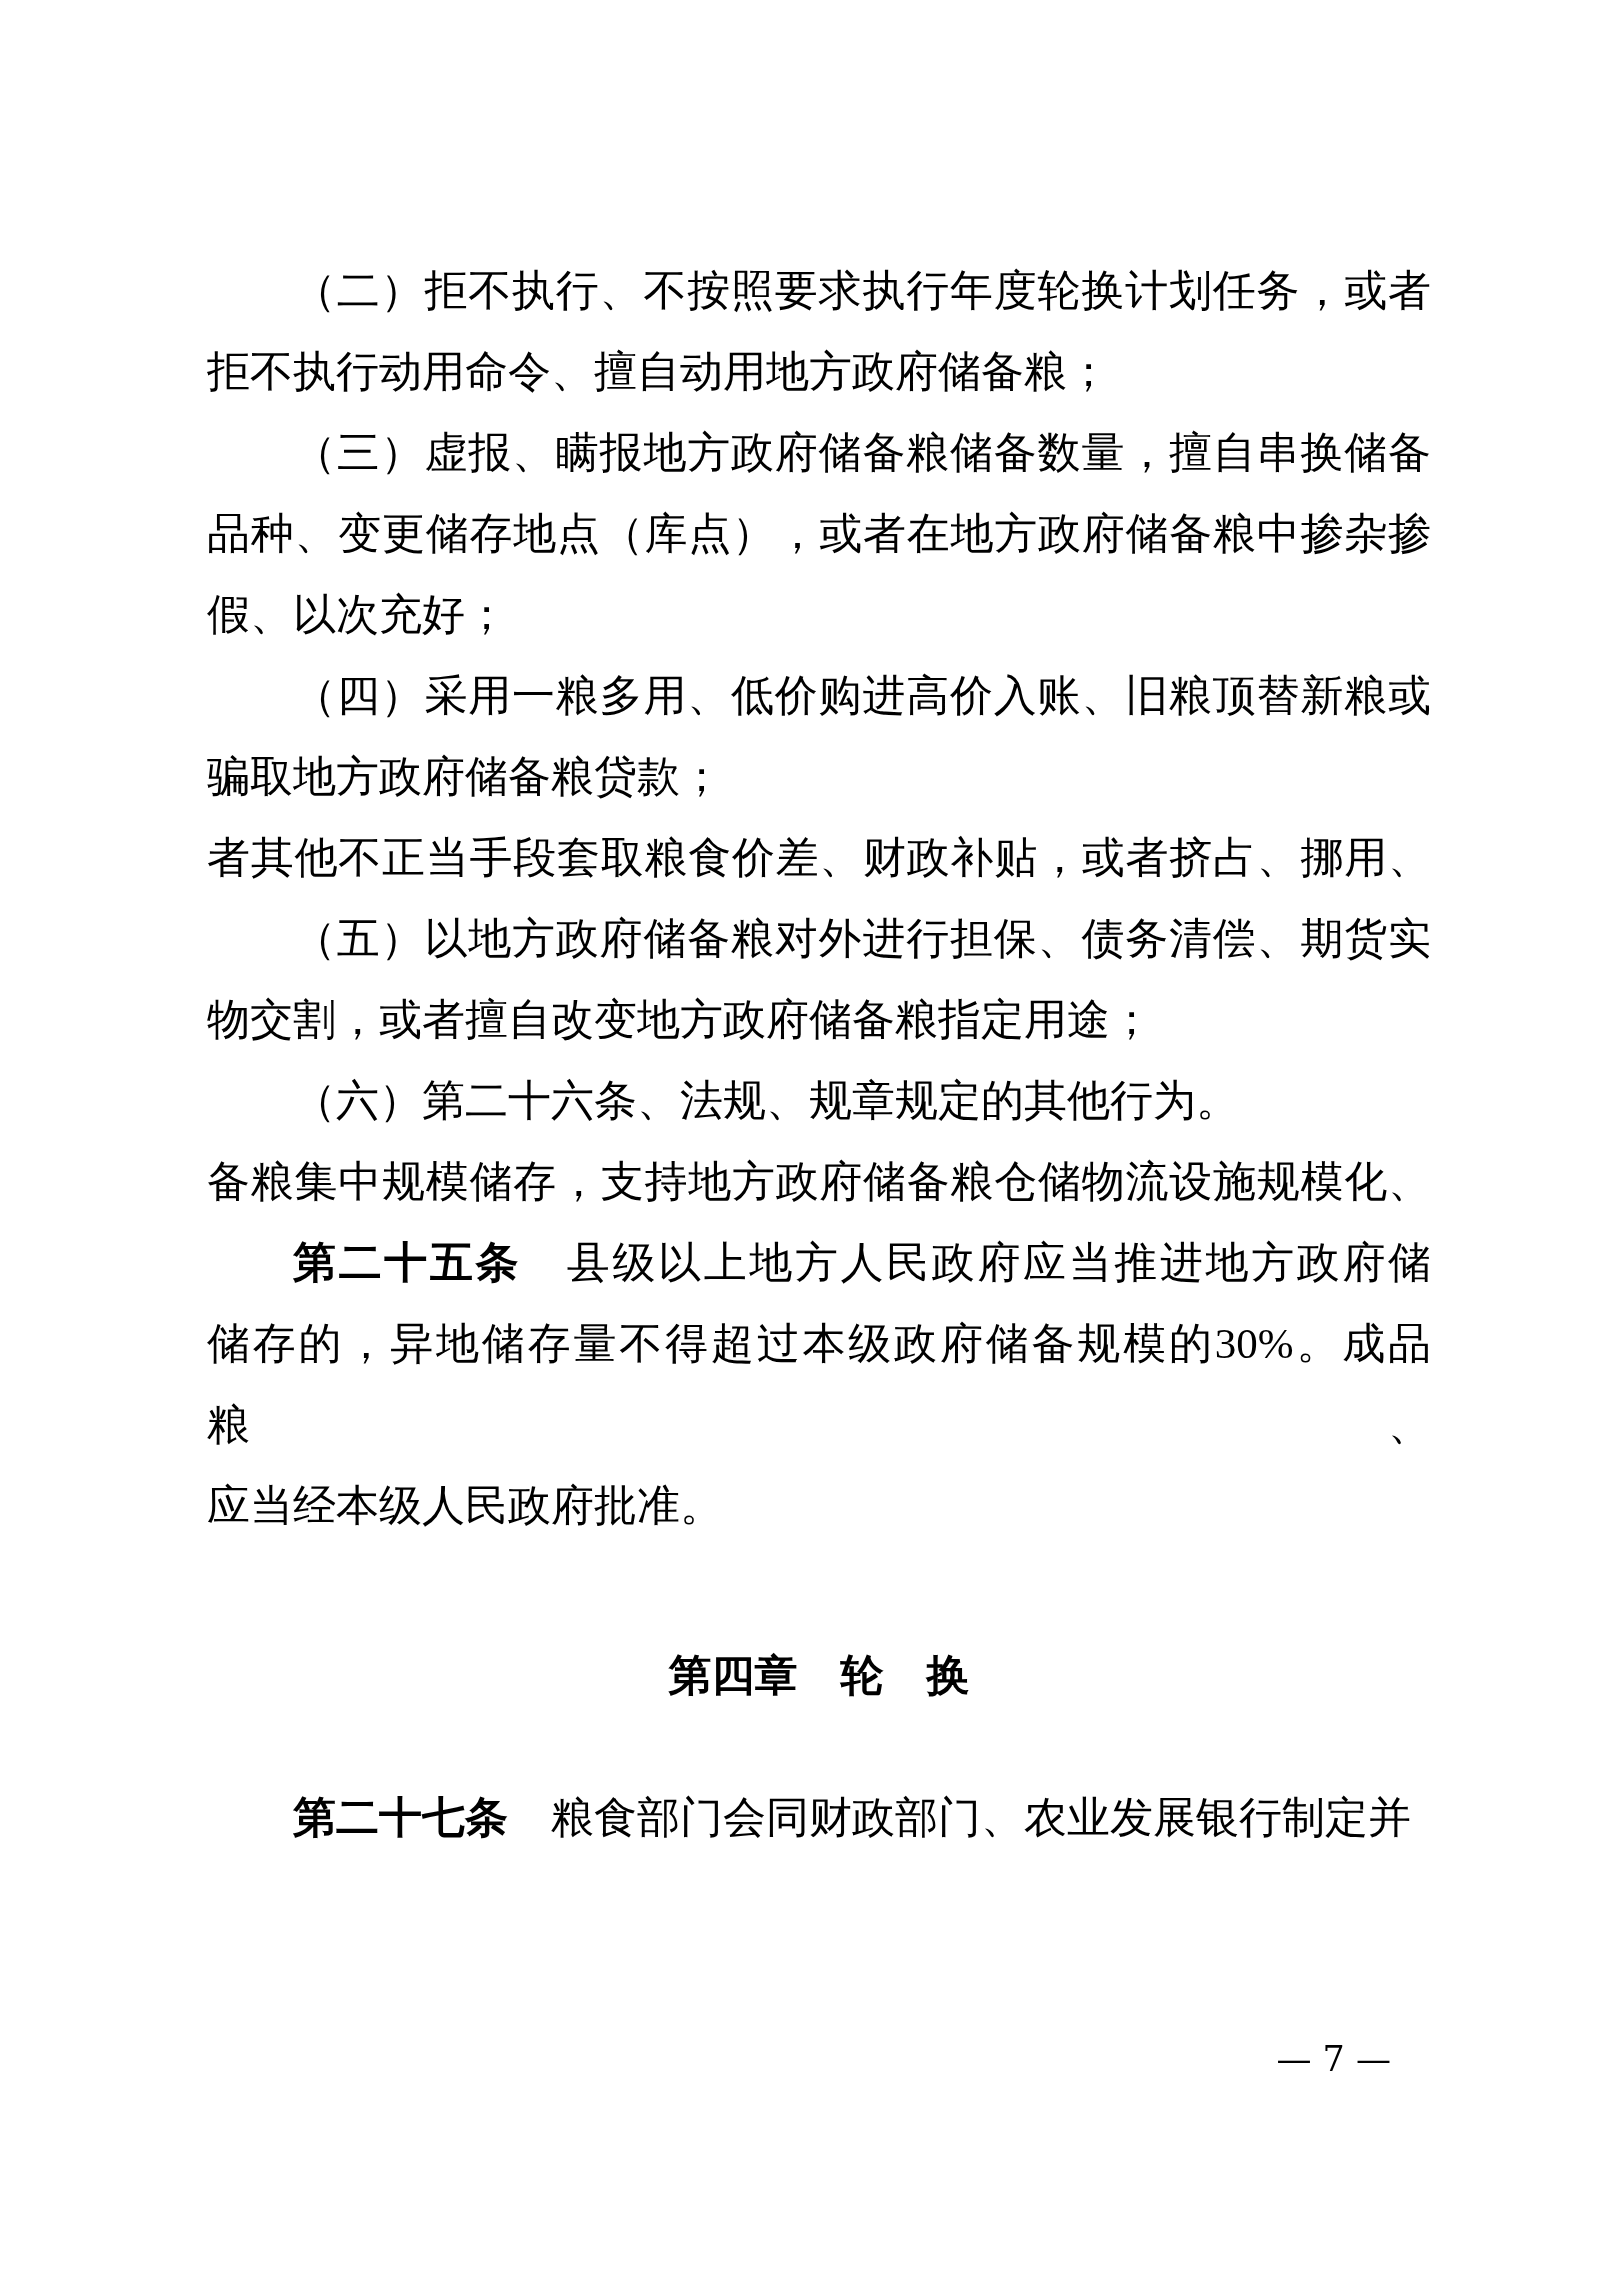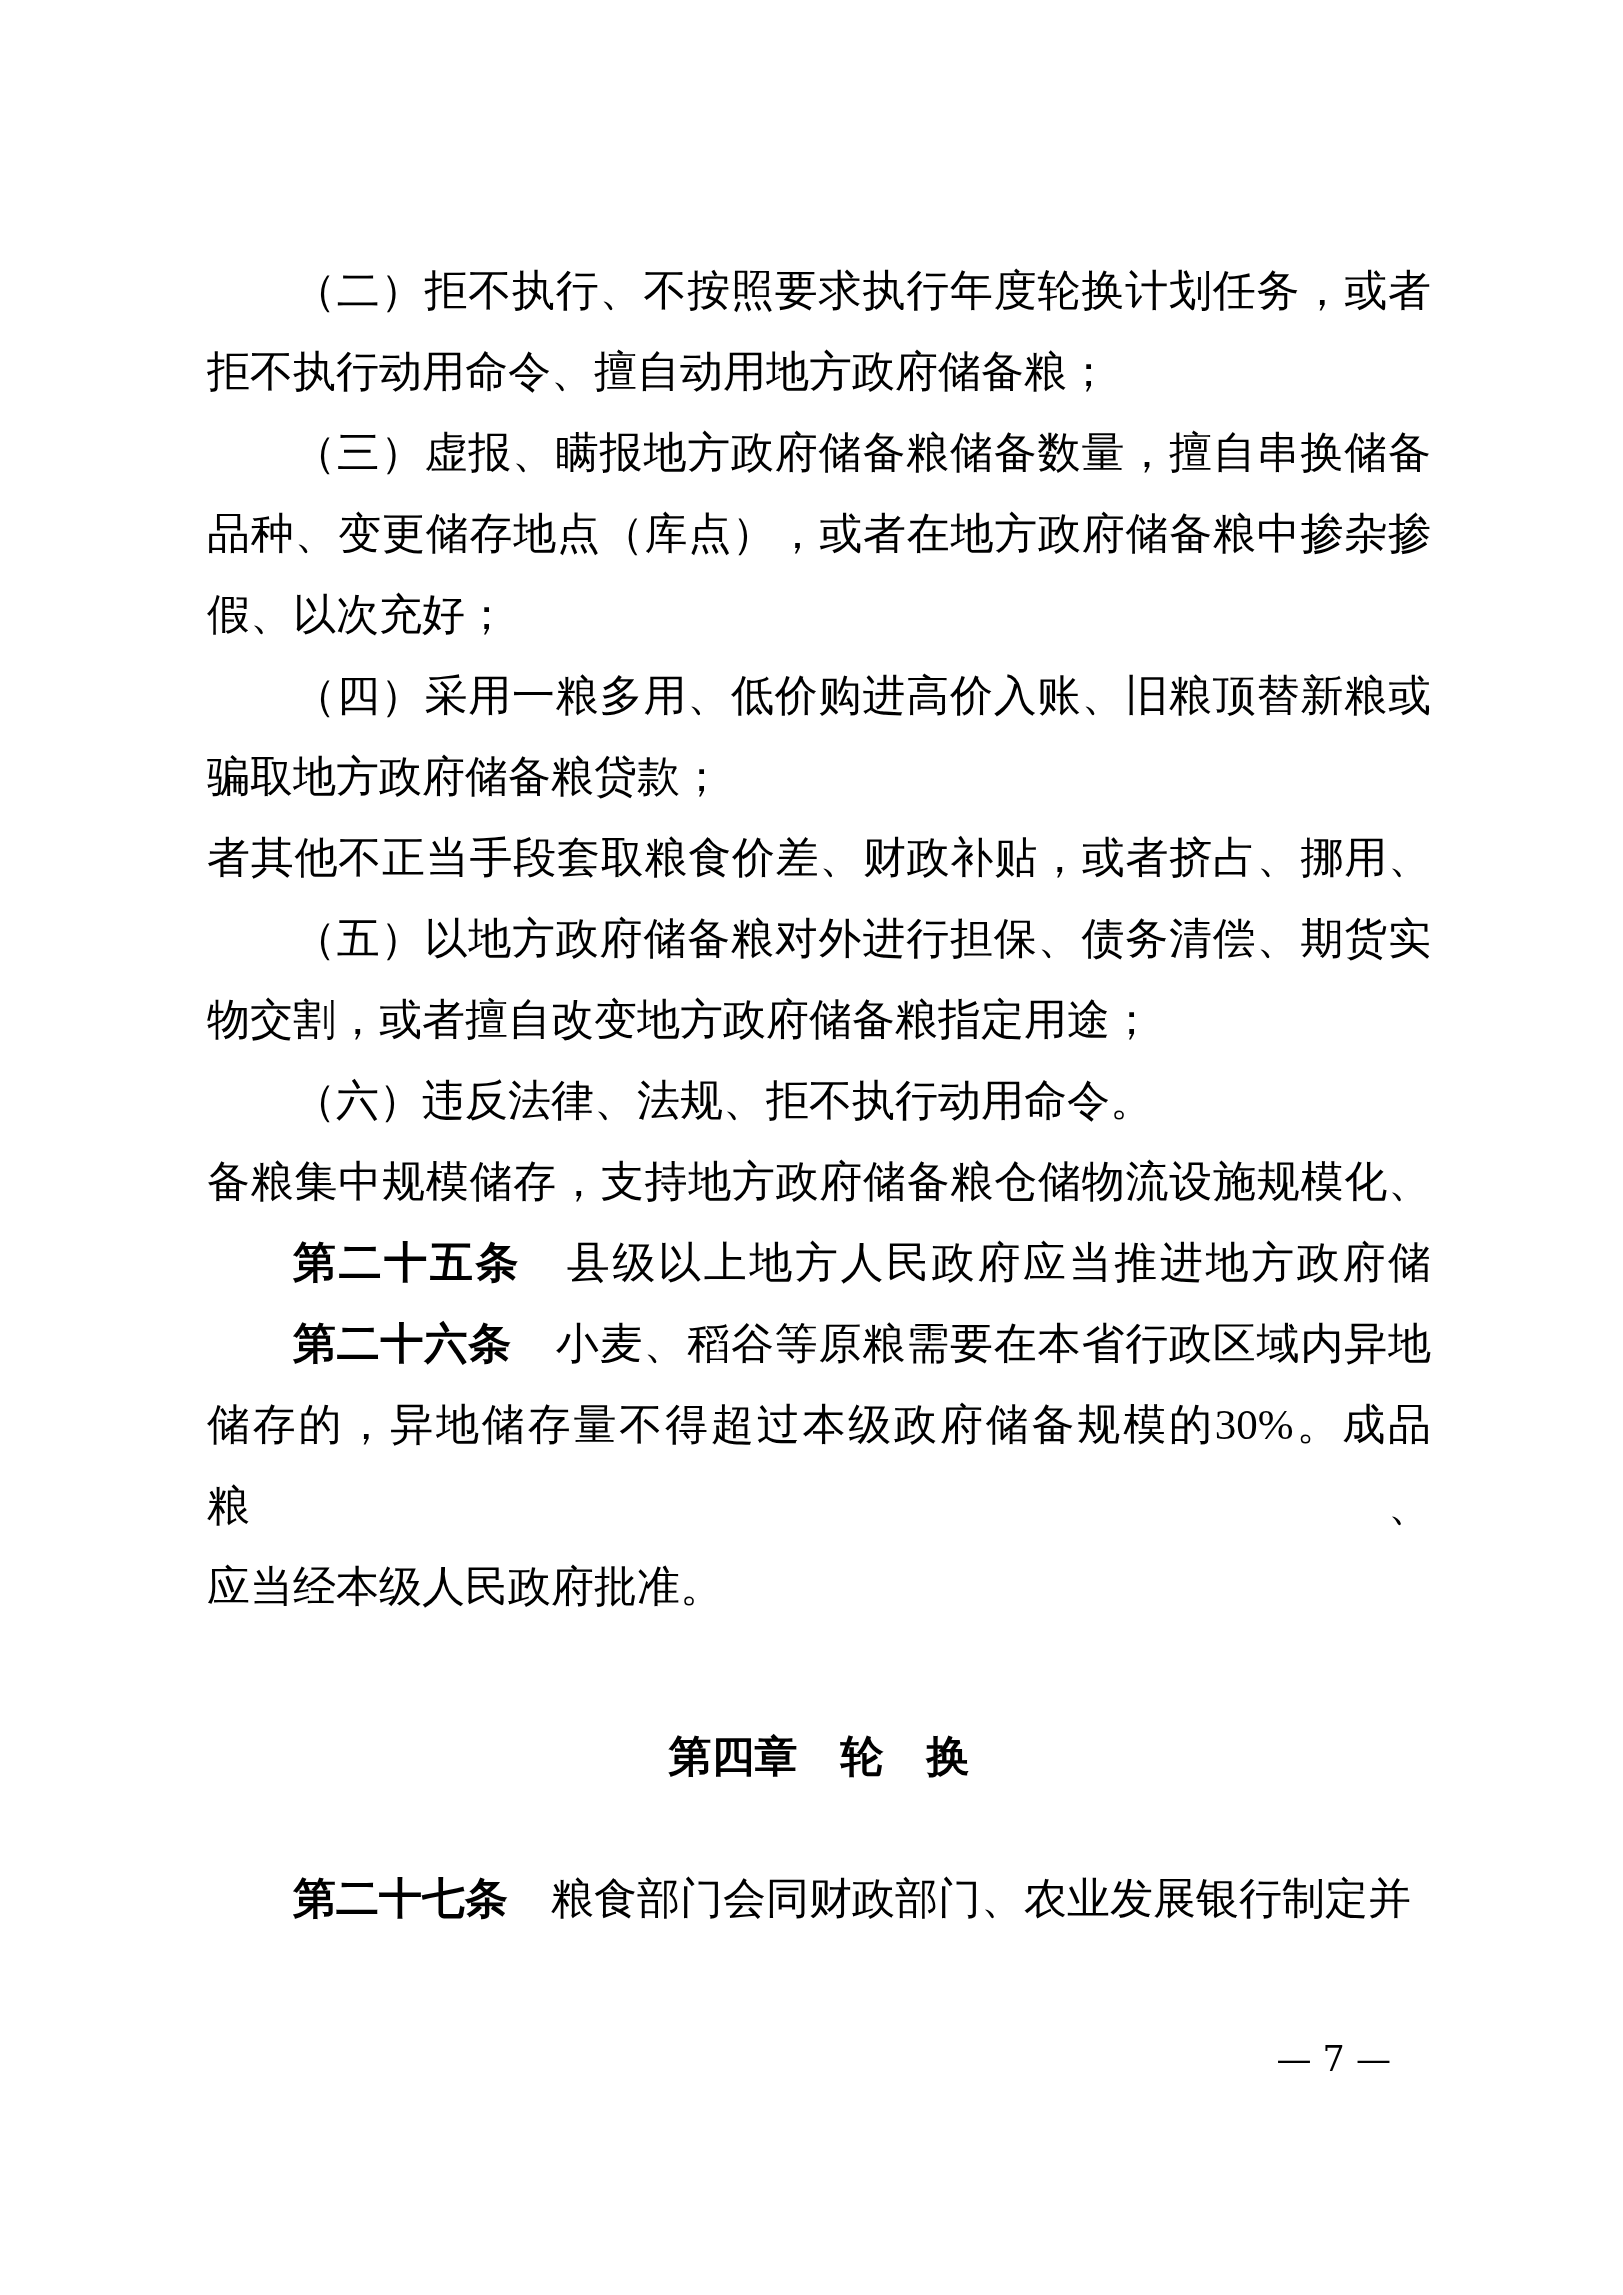--- a/index.html
+++ b/index.html
@@ -72,28 +72,27 @@
       <div class="para">
         <div class="line first">（四）采用一粮多用、低价购进高价入账、旧粮顶替新粮或</div>
         <div class="line last">骗取地方政府储备粮贷款；</div>
         <div class="line">者其他不正当手段套取粮食价差、财政补贴，或者挤占、挪用、</div>
       </div>
       <div class="para">
         <div class="line first">（五）以地方政府储备粮对外进行担保、债务清偿、期货实</div>
         <div class="line last">物交割，或者擅自改变地方政府储备粮指定用途；</div>
       </div>
       <div class="para">
-        <div class="line first last">（六）违反法律、法规、拒不执行动用命令。</div>
+        <div class="line first last">（六）第二十六条、法规、规章规定的其他行为。</div>
       </div>
       <div class="para">
         <div class="line">备粮集中规模储存，支持地方政府储备粮仓储物流设施规模化、</div>
         <div class="line first"><span class="article-no">第二十五条</span>　县级以上地方人民政府应当推进地方政府储</div>
       </div>
       <div class="para">
-        <div class="line first"><span class="article-no">第二十六条</span>　小麦、稻谷等原粮需要在本省行政区域内异地</div>
         <div class="line">储存的，异地储存量不得超过本级政府储备规模的30%。成品粮、</div>
         <div class="line last">应当经本级人民政府批准。</div>
       </div>
       <div class="para heading">
         <div class="line">第四章　轮　换</div>
       </div>
       <div class="para">
         <div class="line first last"><span class="article-no">第二十七条</span>　粮食部门会同财政部门、农业发展银行制定并</div>
       </div>
     </div>

